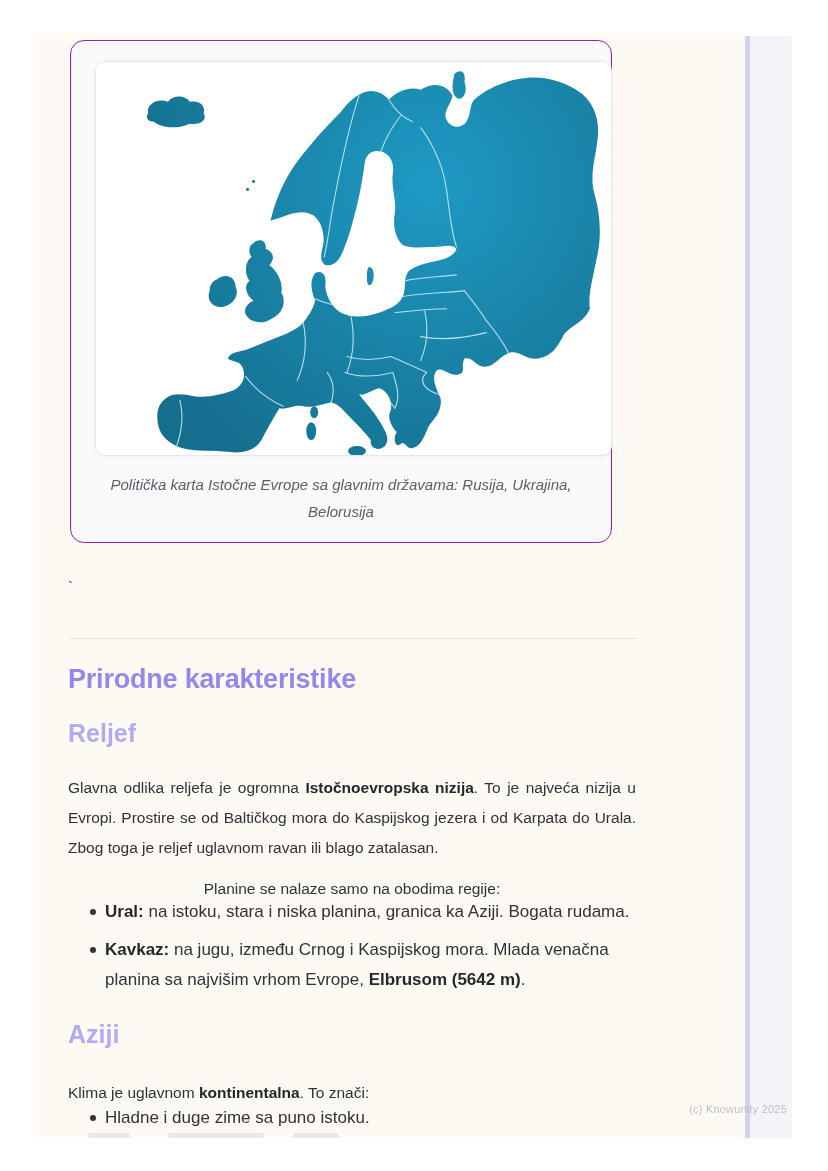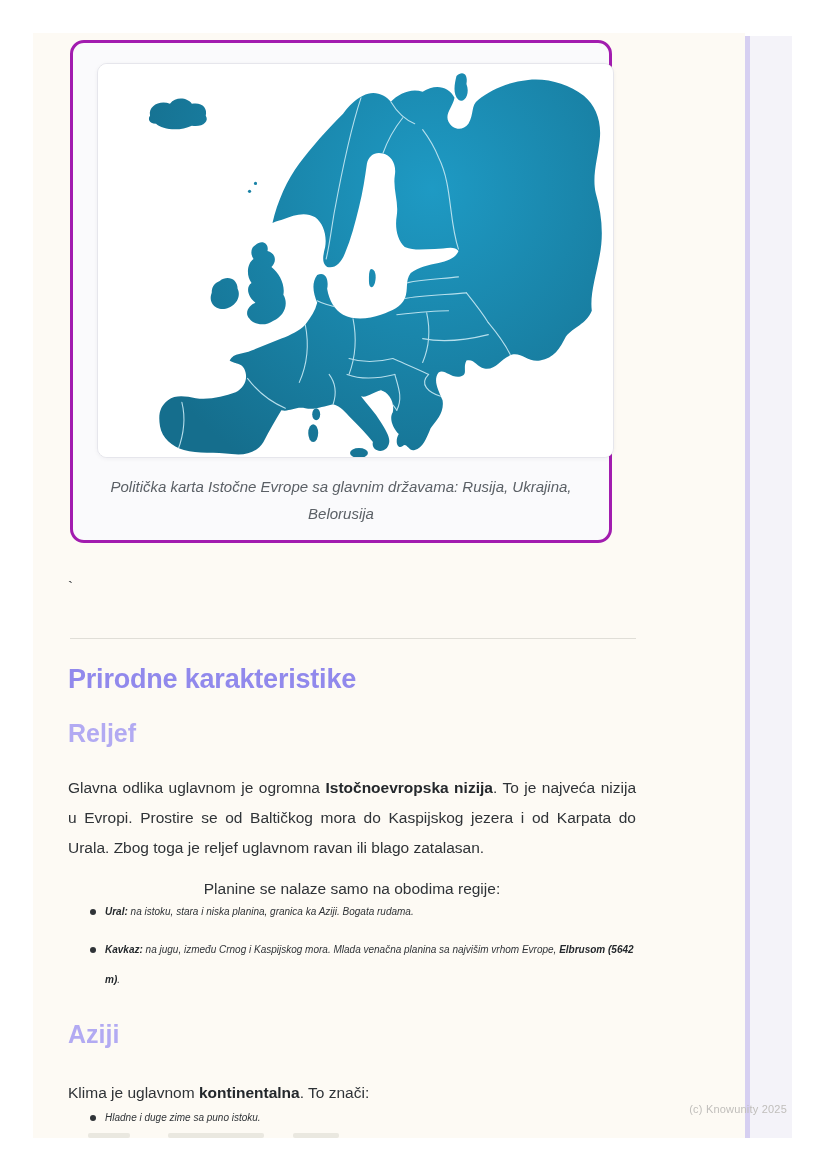--- a/index.html
+++ b/index.html
@@ -20,21 +20,21 @@
   .side-panel{
     position:absolute;left:750px;top:36px;width:42px;height:1102px;
     background:#F4F3F9;
   }
   .content{
     position:absolute;left:68px;top:0;width:568px;height:1171px;
   }
   
   .figure-card{
     position:absolute;left:2px;top:40px;width:542px;height:503px;
-    background:#FAFAFC;border:3px solid #a21caf;border-radius:14px;
+    background:#FAFAFC;border:1px solid #a21caf;border-radius:14px;
     box-sizing:border-box;
   }
   .map-frame{
     position:absolute;left:24px;top:20px;width:517px;height:395px;
     background:#FFFFFF;border:1px solid #E6E6EC;border-radius:10px;
     box-shadow:0 1px 4px rgba(40,40,60,0.05);
     box-sizing:border-box;overflow:hidden;
   }
   .map-frame svg{display:block;width:100%;height:100%;}
   .figure-caption{
@@ -55,21 +55,21 @@
   .para{
     position:absolute;left:0;width:568px;font-size:15.5px;line-height:30px;
     color:#2F3337;
   }
   .para.p1{top:757px;text-align:justify;}
   .para.p2{top:858px;text-align:center;}
   .para.p3{top:1062px;}
   .ul{position:absolute;left:0;width:568px;}
   .ul.relief-list{top:897px;}
   .ul.klima-list{top:1103px;}
-  .li{position:relative;padding-left:37px;font-size:10px;line-height:30px;color:#2F3337;margin-bottom:8px;font-style:italic;}
+  .li{position:relative;padding-left:37px;font-size:17px;line-height:30px;color:#2F3337;margin-bottom:8px;}
   .li .dot{
     position:absolute;left:22px;top:12px;width:6px;height:6px;border-radius:50%;
     background:#2F3337;
   }
   b{font-weight:bold;color:#24282C;}
   
   .cut{position:absolute;top:1133px;height:5px;background:#DBD8CF;opacity:.55;border-radius:2px;}
   .cut.c1{left:20px;width:42px;}
   .cut.c2{left:100px;width:96px;}
   .cut.c3{left:225px;width:46px;}
@@ -157,21 +157,21 @@
   </div>
 
   <div class="stray">`</div>
 
   <div class="divider"></div>
 
   <div class="h1">Prirodne karakteristike</div>
 
   <div class="h2 relief">Reljef</div>
 
-  <p class="para p1"><span>Glavna odlika uglavnom je ogromna </span><b>Istočnoevropska nizija</b><span>. To je najveća nizija u Evropi. Prostire se od Baltičkog mora do Kaspijskog jezera i od Karpata do Urala. Zbog toga je reljef uglavnom ravan ili blago zatalasan.</span></p>
+  <p class="para p1"><span>Glavna odlika reljefa je ogromna </span><b>Istočnoevropska nizija</b><span>. To je najveća nizija u Evropi. Prostire se od Baltičkog mora do Kaspijskog jezera i od Karpata do Urala. Zbog toga je reljef uglavnom ravan ili blago zatalasan.</span></p>
 
   <p class="para p2">Planine se nalaze samo na obodima regije:</p>
 
   <div class="ul relief-list">
     <div class="li">
       <span class="dot"></span><b>Ural:</b><span> na istoku, stara i niska planina, granica ka Aziji. Bogata rudama.</span>
     </div>
     <div class="li">
       <span class="dot"></span><b>Kavkaz:</b><span> na jugu, između Crnog i Kaspijskog mora. Mlada venačna planina sa najvišim vrhom Evrope, </span><b>Elbrusom (5642 m)</b><span>.</span>
     </div>

